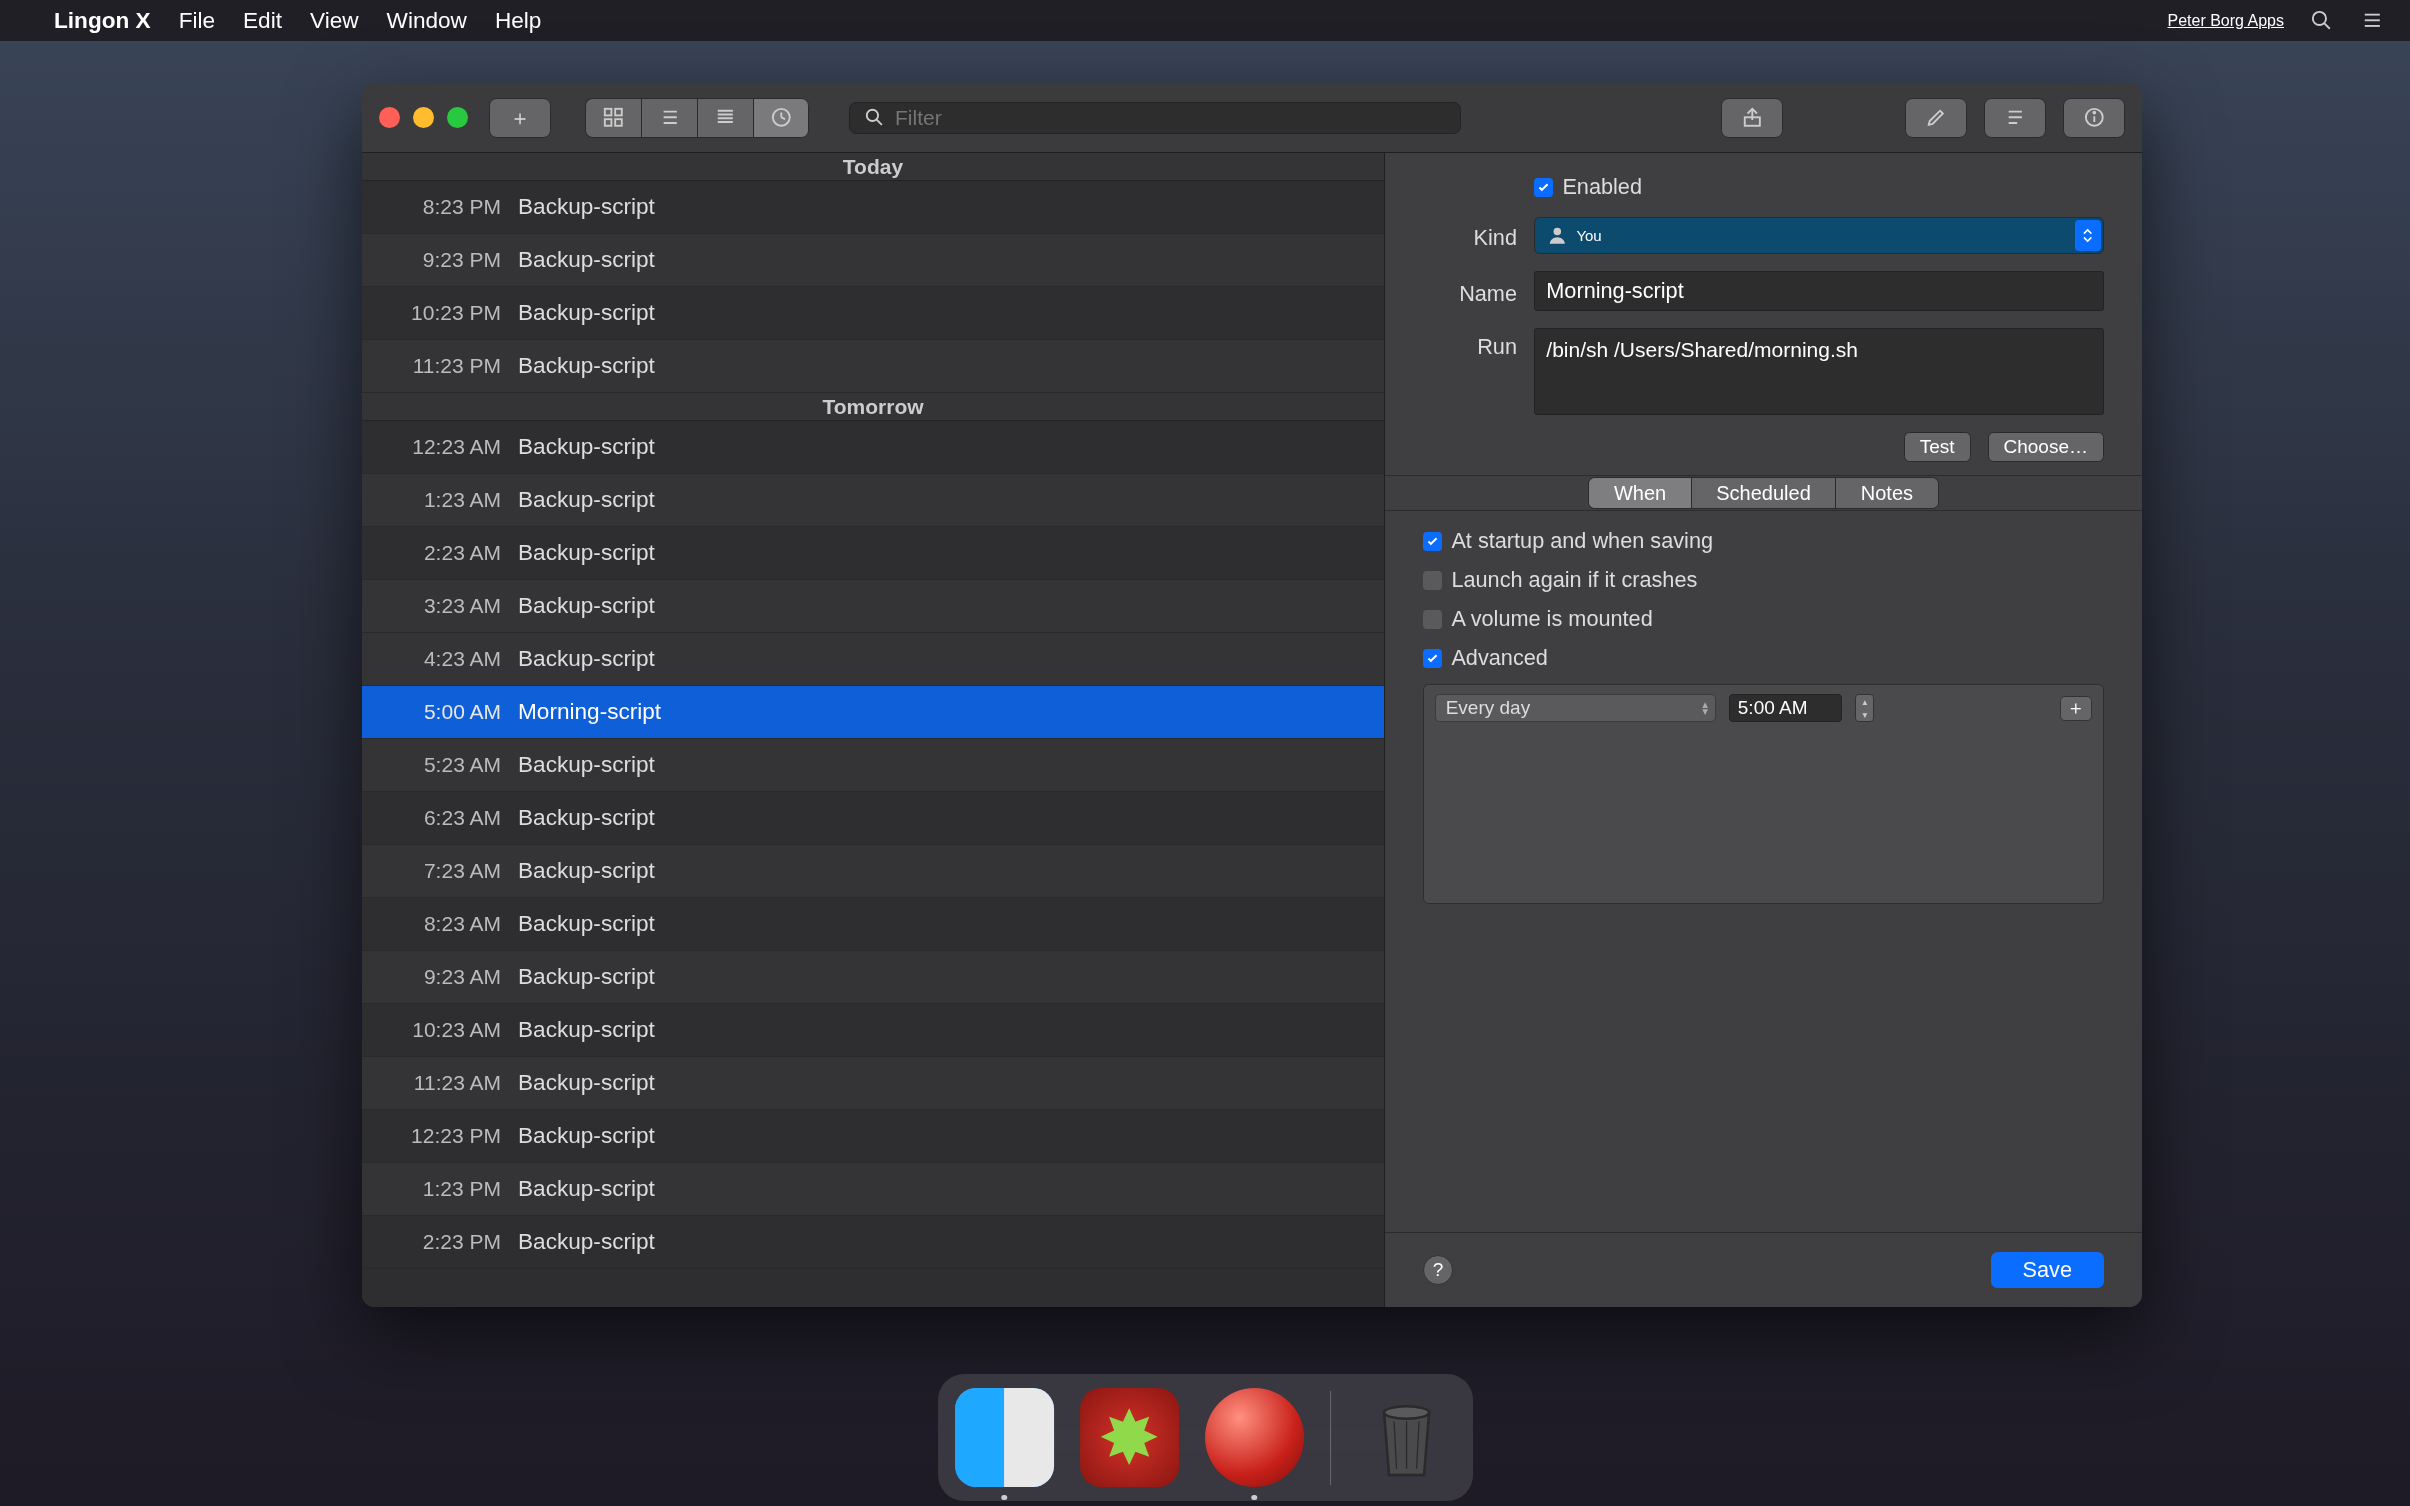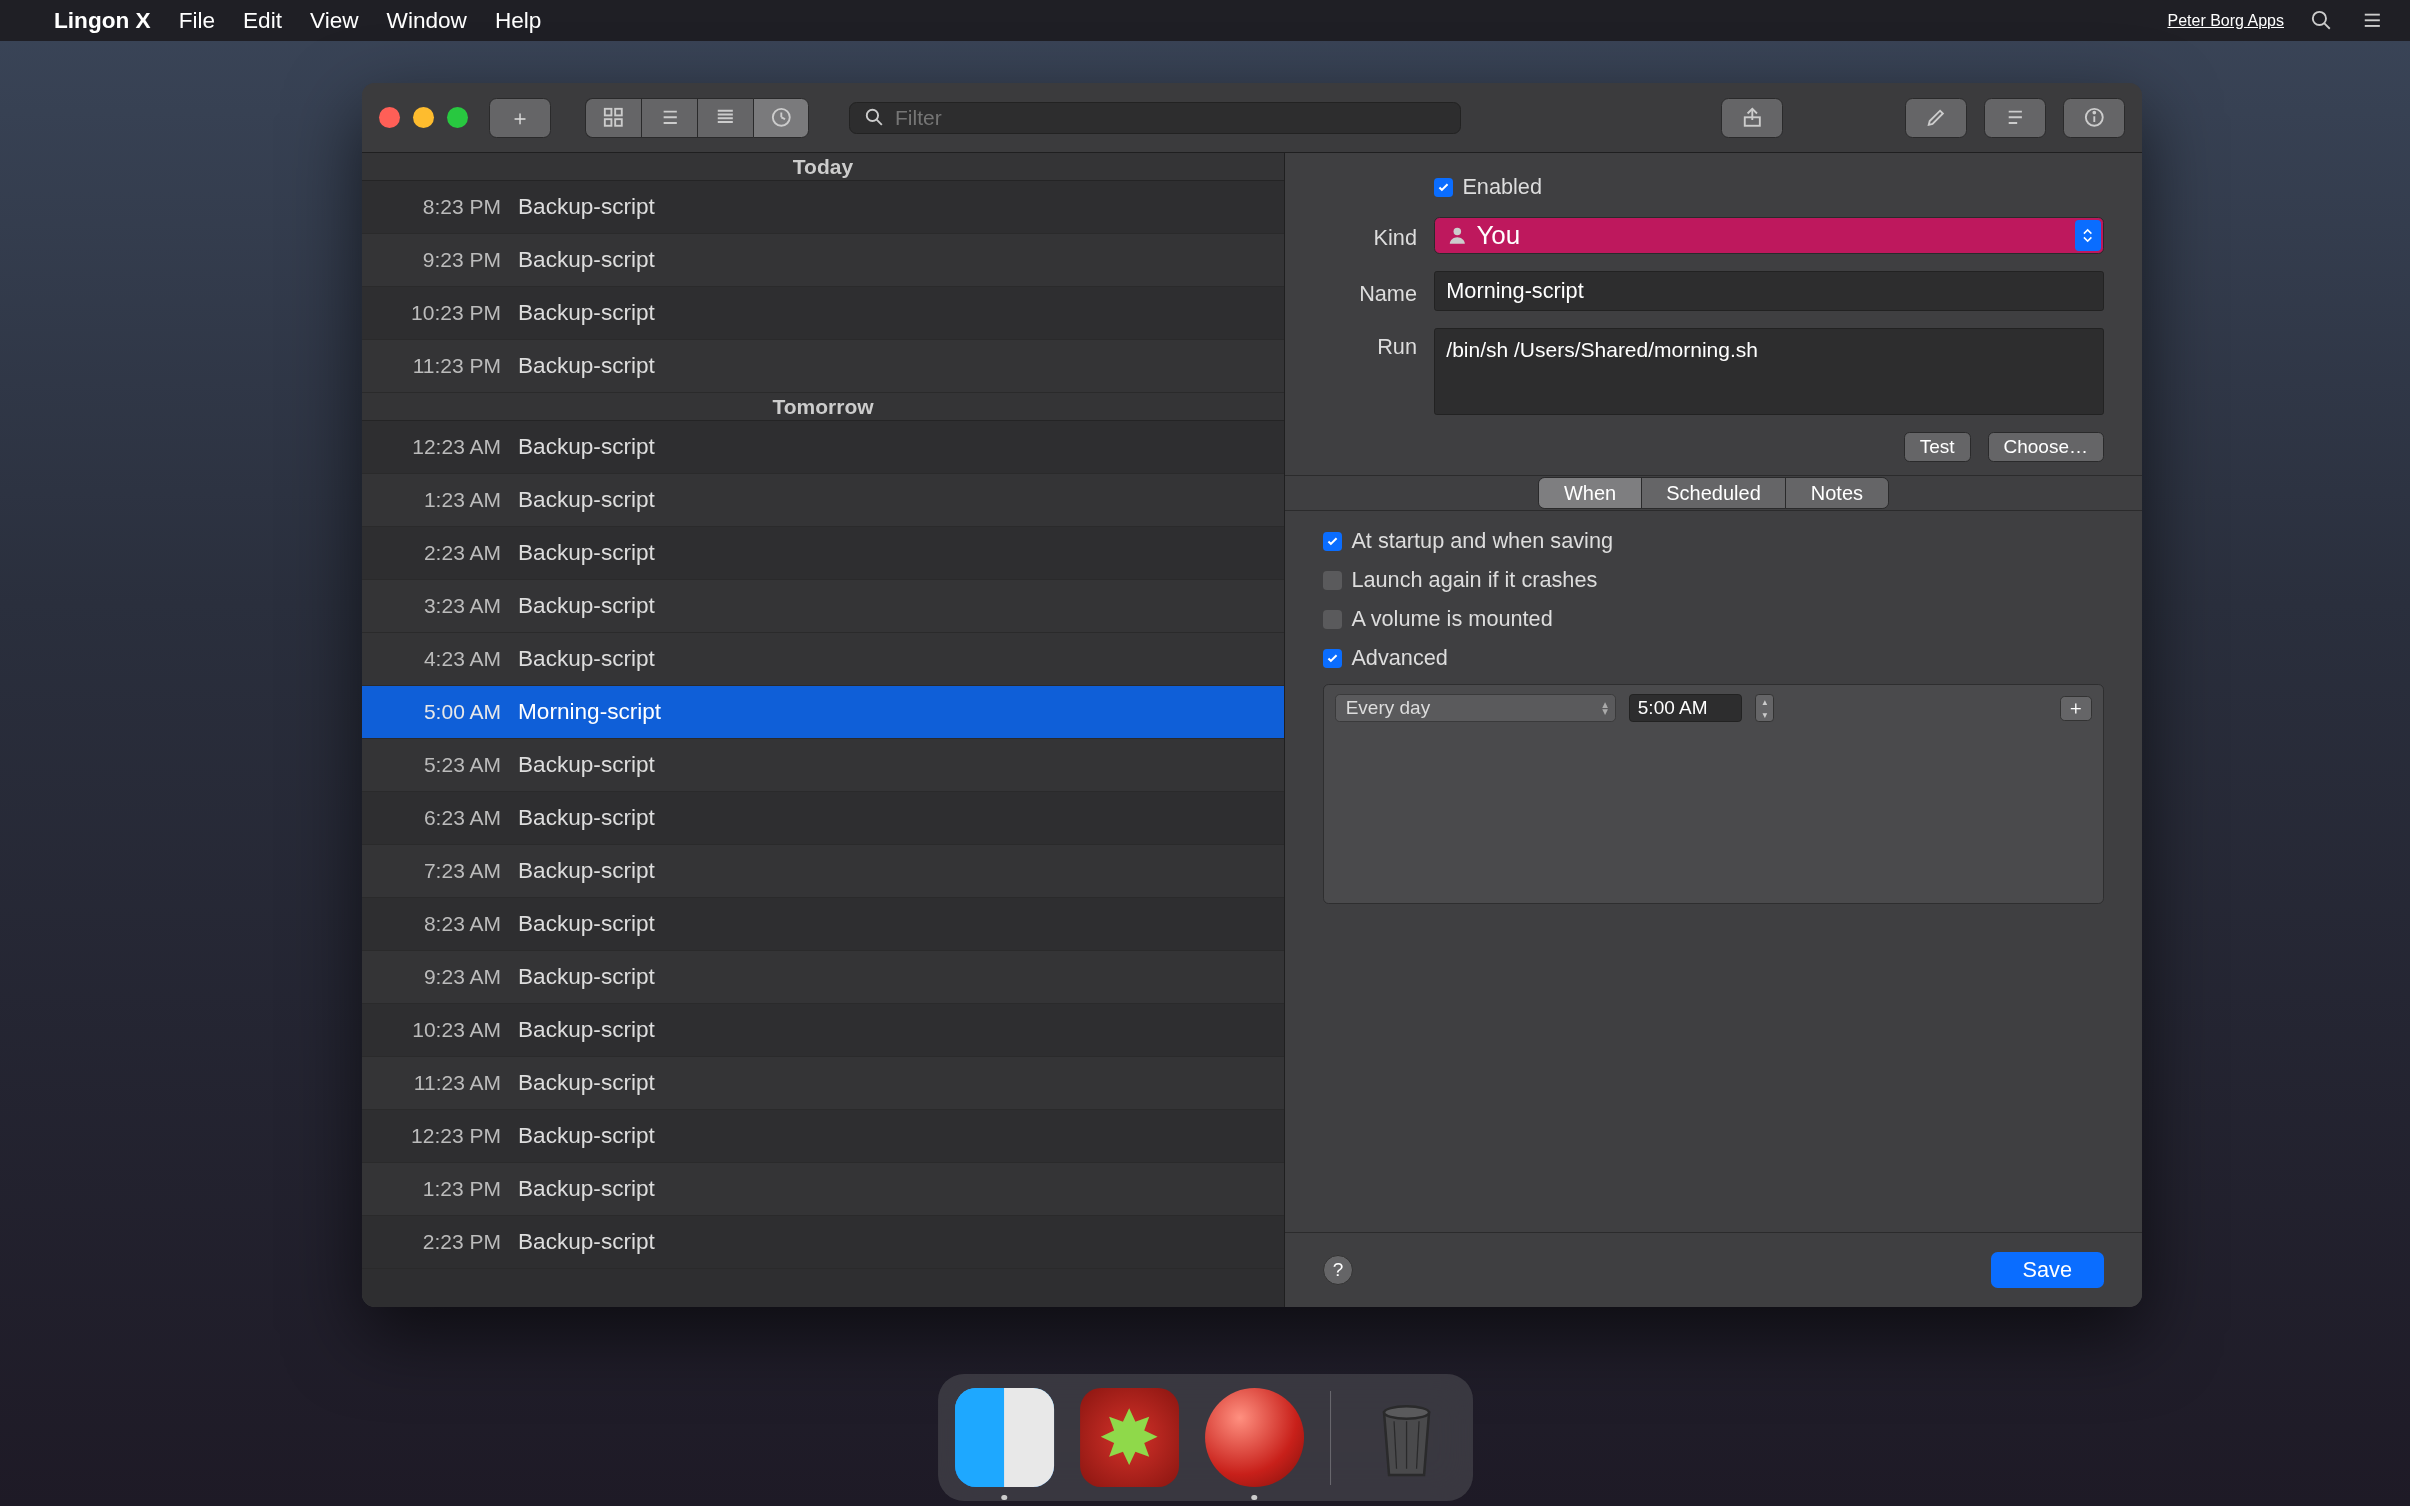--- a/index.html
+++ b/index.html
@@ -63,21 +63,21 @@
   display: flex; align-items: center; padding: 0 13px; gap: 9.4px;
 }
 .search input { background: transparent; border: none; outline: none; color: #aaa; font-size: 21px; flex: 1; }
 .toolbar .spacer { flex: 1; }
 .btn-share { width: 62px; margin-right: 122px; }
 .rightseg { display: flex; gap: 17px; }
 .rightseg .tb-btn { width: 62px; }
 
 .content { flex: 1; display: flex; overflow: hidden; }
 .list {
-  width: 923px; background: #2e2e30; overflow-y: auto;
+  width: 1023px; background: #2e2e30; overflow-y: auto;
   border-right: 0.9px solid #1f1f20;
 }
 .section-header {
   height: 28px; background: #343436; color: #ccc;
   display: flex; align-items: center; justify-content: center;
   font-size: 21px; font-weight: 600;
   border-bottom: 0.9px solid #242425;
 }
 .row {
   height: 53px; display: flex; align-items: center;
@@ -96,23 +96,23 @@
 }
 .form { padding: 21px 38px 13px 38px; }
 .form-row { display: flex; align-items: center; margin-bottom: 17px; }
 .form-row.top { display: flex; align-items: flex-start; }
 .form-label { width: 94px; text-align: right; color: #ddd; font-size: 21.7px; margin-right: 17px; padding-top: 5.6px; }
 .checkbox { width: 19px; height: 19px; background: #0a6dff; border-radius: 3.8px; margin-right: 9.4px; display: flex; align-items: center; justify-content: center; }
 .checkbox.unchecked { background: #5a5a5c; }
 .checkbox svg { width: 13px; height: 13px; }
 .checkbox-label { color: #ddd; font-size: 21.7px; }
 .popup {
-  flex: 1; height: 37px; background: #be185d; border: 0.9px solid #2a2a2b;
+  flex: 1; height: 37px; background: #0c4a6e; border: 0.9px solid #2a2a2b;
   border-radius: 5.6px; display: flex; align-items: center; padding: 0 11.3px;
-  color: #fff; font-size: 26px; position: relative;
+  color: #fff; font-size: 15px; position: relative;
 }
 .popup .caret {
   position: absolute; right: 1.9px; top: 1.9px; bottom: 1.9px; width: 26px;
   background: #0a6dff; border-radius: 3.8px;
   display: flex; align-items: center; justify-content: center;
 }
 .textfield {
   flex: 1; height: 40px; background: #2d2d2e; border: 0.9px solid #222;
   border-radius: 2.8px; color: #fff; font-size: 21.7px; padding: 0 11.3px;
 }

